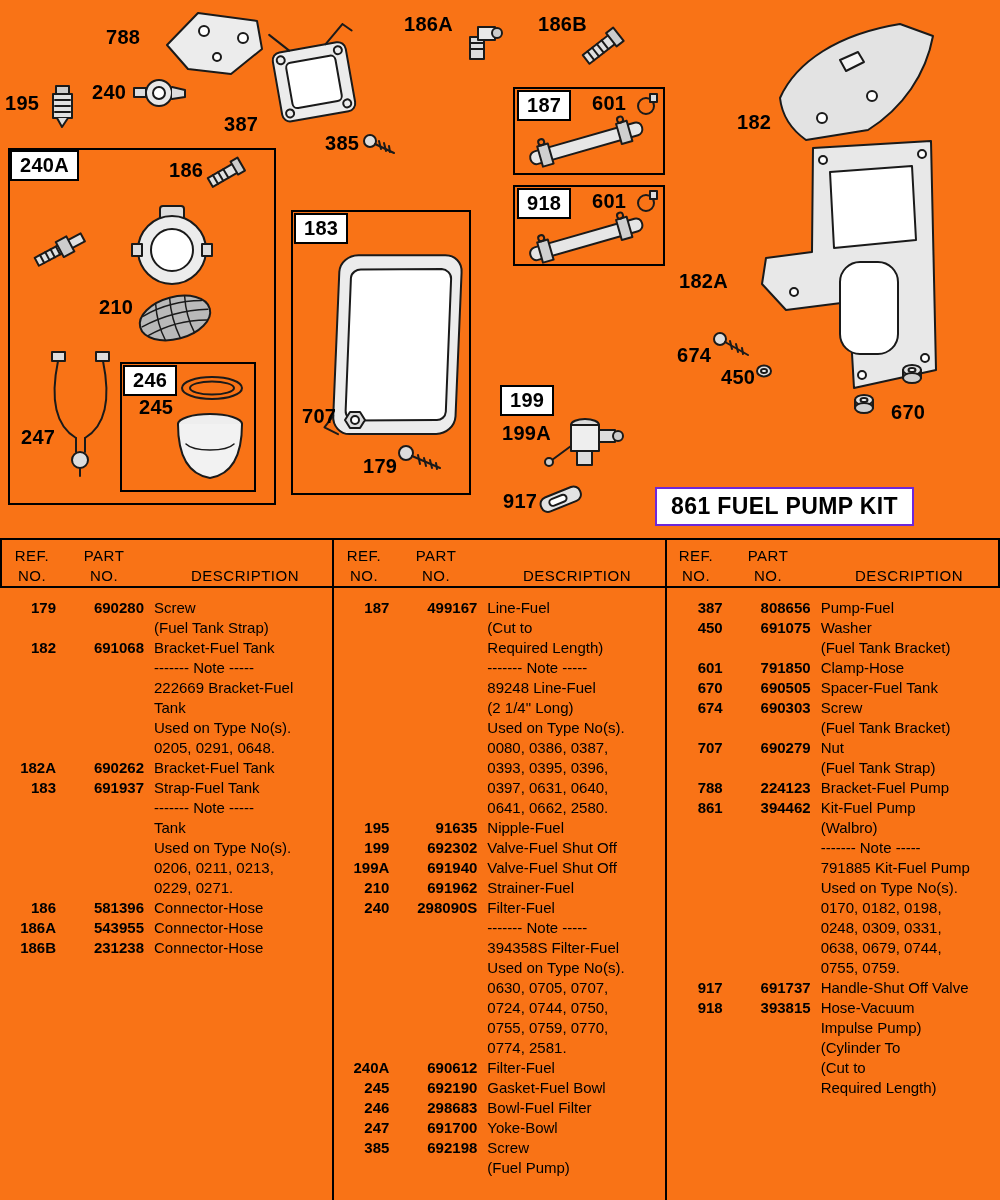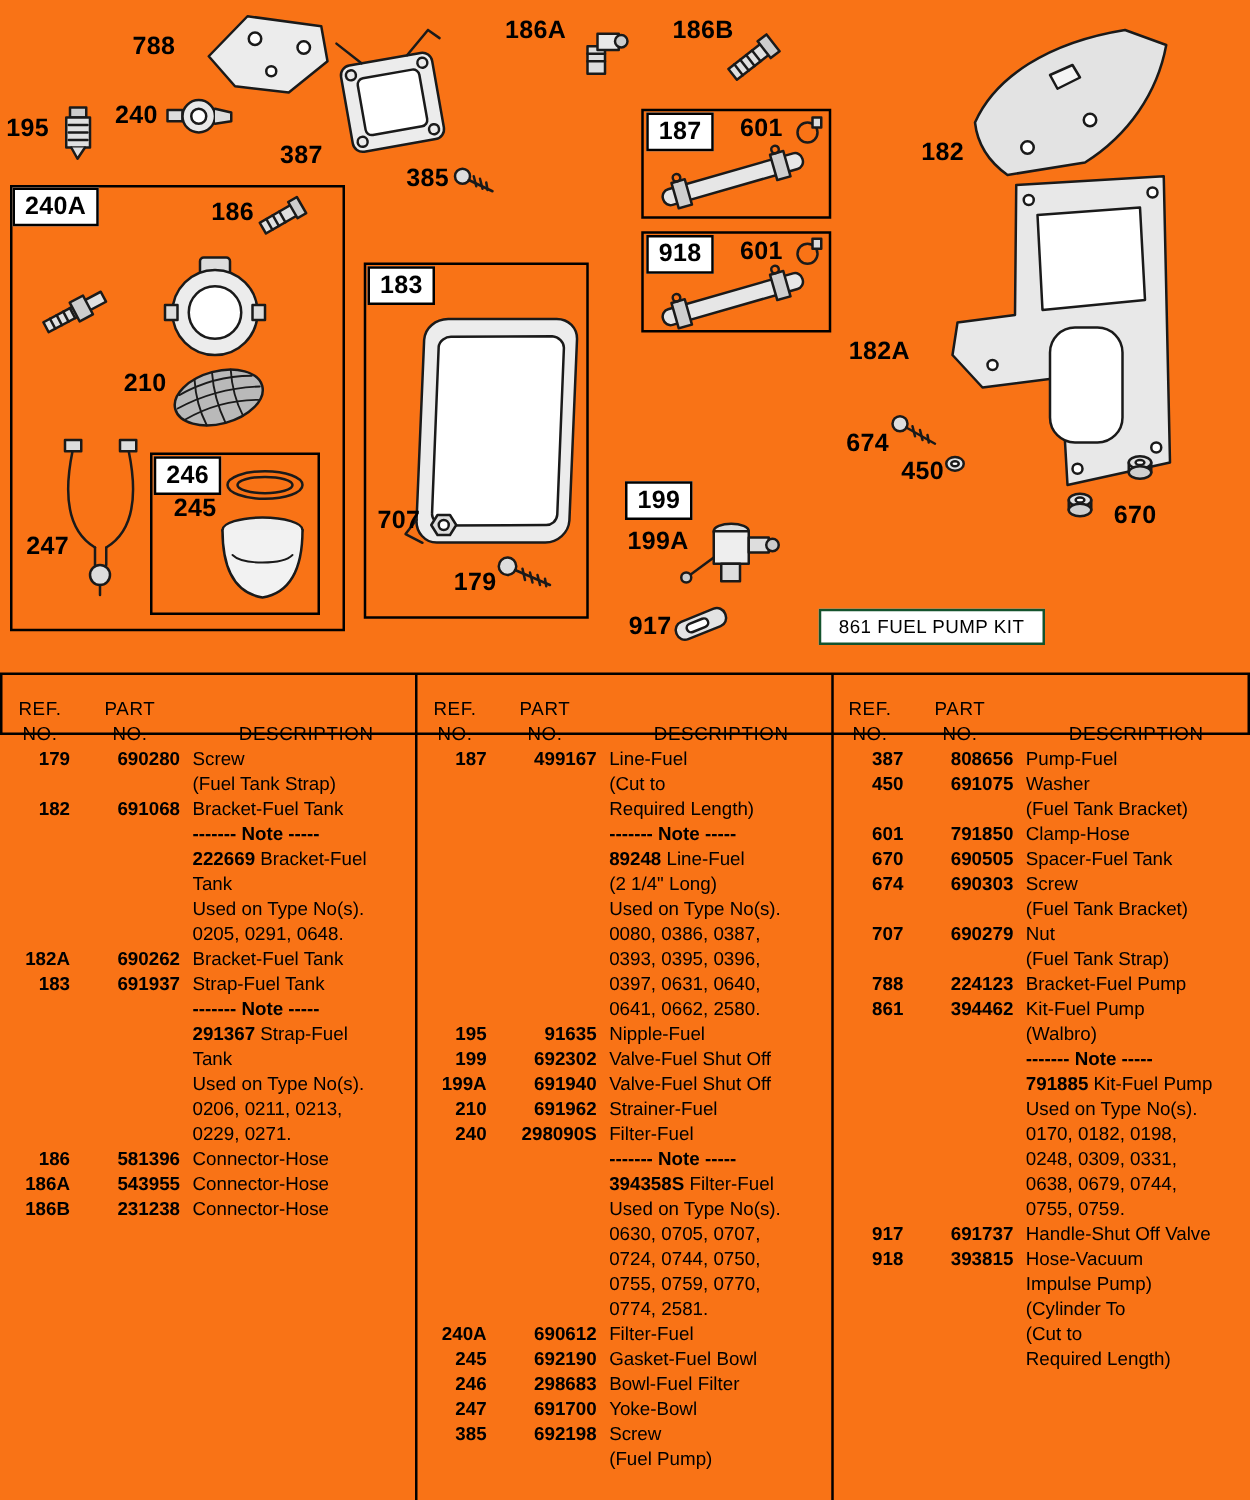--- a/index.html
+++ b/index.html
@@ -6,35 +6,35 @@
   html,body { width:1000px; background:#fff; }
   body { height:1200px; font-family:"Liberation Sans", sans-serif; color:#000; }
   #page { position:relative; width:1000px; height:1200px; background:#f97316; overflow:hidden; }
 
   
   #diagram { position:absolute; left:0; top:0; width:1000px; height:538px; }
   #diagram svg { position:absolute; left:0; top:0; }
   .region-box { position:absolute; border:2px solid #000; }
   .callout { position:absolute; font-weight:bold; font-size:20px; line-height:1.05; letter-spacing:.3px; white-space:nowrap; }
   .callout.boxed { border:2px solid #000; padding:3px 8px; background:#fff; }
-  .kit-box { position:absolute; border:2px solid #14532d; background:#fff; font-weight:normal; font-size:15px; padding:4px 14px; letter-spacing:.4px; white-space:nowrap; }
+  .kit-box { position:absolute; border:2px solid #6d28d9; background:#fff; font-weight:bold; font-size:23px; padding:4px 14px; letter-spacing:.4px; white-space:nowrap; }
 
   
   #table { position:absolute; left:0; top:538px; width:1000px; height:662px; border-top:2px solid #000; }
   .divider { position:absolute; top:0; bottom:0; width:2px; background:#000; }
-  .t-header-band { display:flex; height:48px; border-bottom:2px solid #000; border-left:2px solid #000; border-right:2px solid #000; padding-top:18px; }
+  .t-header-band { display:flex; height:48px; border-bottom:2px solid #000; border-left:2px solid #000; border-right:2px solid #000; padding-top:6px; }
   .t-hcol { flex:1; }
   .t-body { display:flex; }
   .t-col { flex:1; padding-top:10px; }
   .t-line { display:flex; line-height:20px; font-size:15px; padding-left:4px; }
   .t-ref  { width:52px;  text-align:right; font-weight:bold; flex:none; }
   .t-part { width:84px;  text-align:right; font-weight:bold; flex:none; margin-left:4px; }
   .t-desc { flex:1; text-align:left; margin-left:10px; white-space:nowrap; overflow:hidden; }
   .hc { font-weight:normal !important; text-align:center !important; letter-spacing:.5px; }
-  .b { font-weight:bold; }
+  .b { font-weight:normal; }
 </style>
 </head>
 <body>
 
 <div id="page">
 
   <div id="diagram">
 
     <svg width="1000" height="538" viewBox="0 0 1000 538">
       <g stroke="#1a1a1a" stroke-width="2" fill="none" stroke-linejoin="round" stroke-linecap="round">
@@ -369,25 +369,20 @@
             <span class="t-desc">Strap-Fuel Tank</span>
           </div>
           <div class="t-line">
             <span class="t-ref"></span>
             <span class="t-part"></span>
             <span class="t-desc b">------- Note -----</span>
           </div>
           <div class="t-line">
             <span class="t-ref"></span>
             <span class="t-part"></span>
-            <span class="t-desc"><span class="b">291367</span> Strap-Fuel</span>
-          </div>
-          <div class="t-line">
-            <span class="t-ref"></span>
-            <span class="t-part"></span>
             <span class="t-desc">Tank</span>
           </div>
           <div class="t-line">
             <span class="t-ref"></span>
             <span class="t-part"></span>
             <span class="t-desc">Used on Type No(s).</span>
           </div>
           <div class="t-line">
             <span class="t-ref"></span>
             <span class="t-part"></span>

